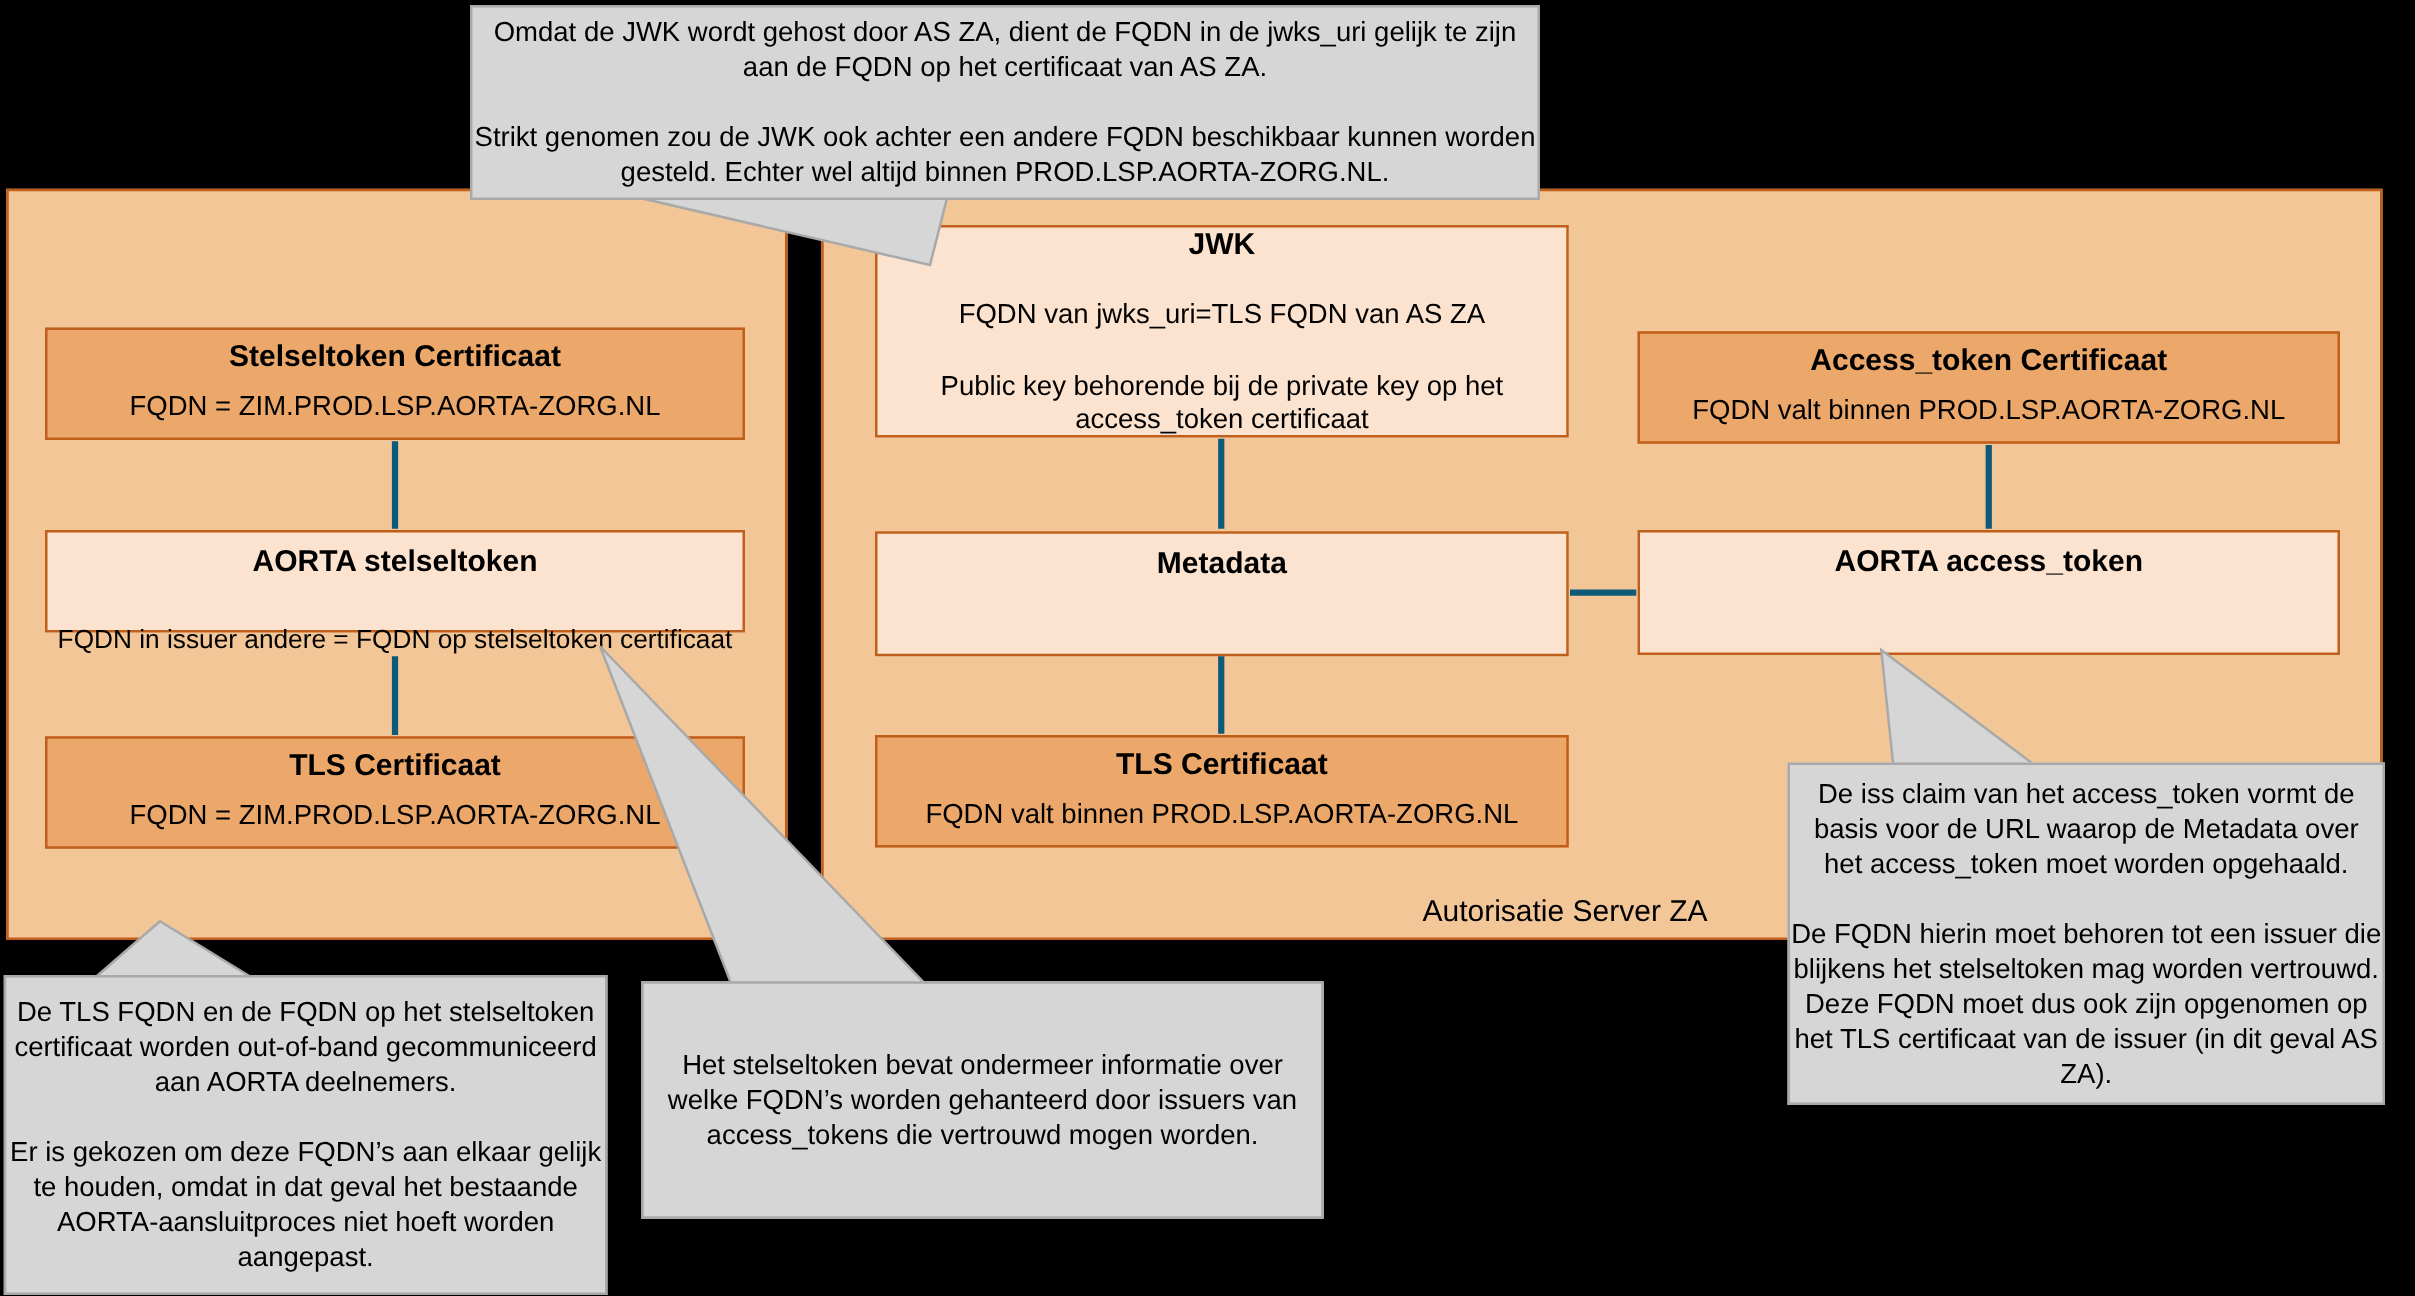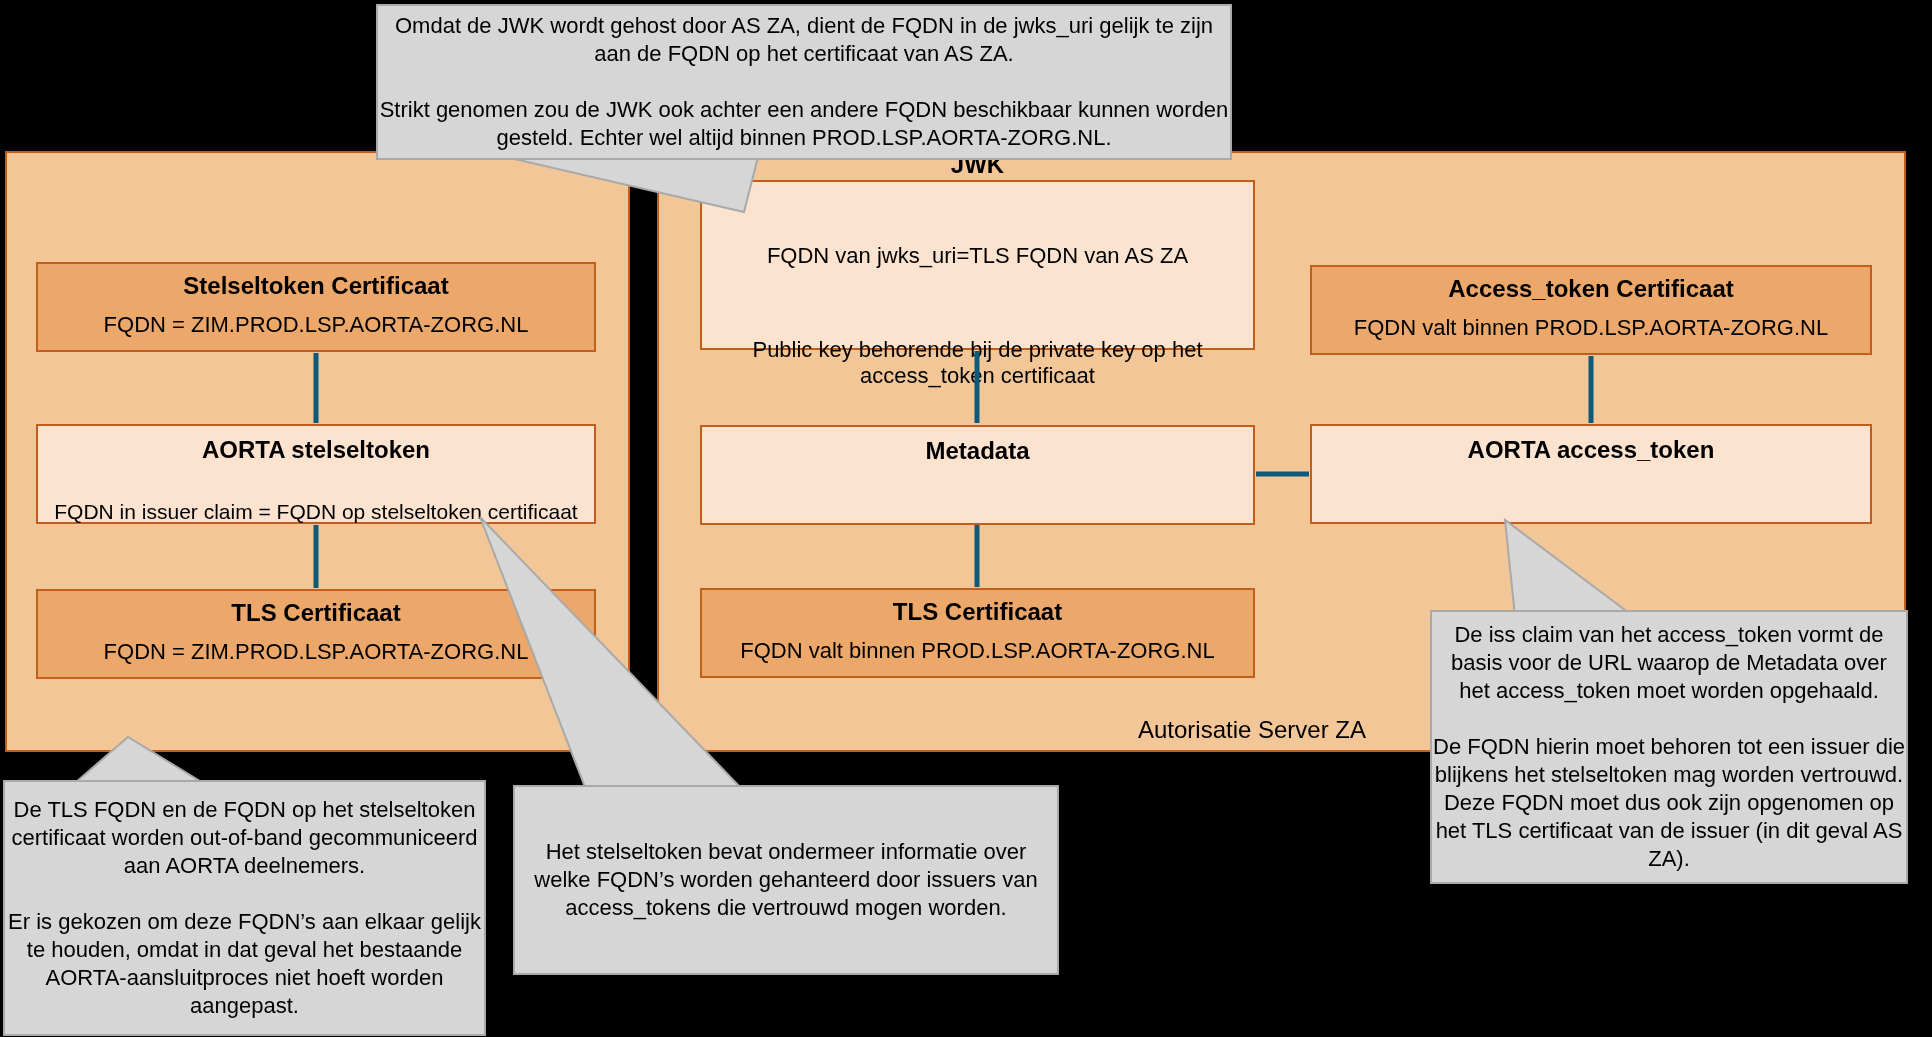--- a/index.html
+++ b/index.html
@@ -18,21 +18,21 @@
   .box{position:absolute;border:2px solid var(--box-border);display:flex;flex-direction:column;align-items:center;text-align:center;}
   .box.dark{background:var(--box-dark-fill);}
   .box.light{background:var(--box-light-fill);}
   .box .title{font-weight:bold;font-size:24px;white-space:nowrap;}
   .box .line{font-size:22px;white-space:nowrap;}
   .box .line.tight{font-size:21px;}
   .box .line.wrap{white-space:normal;font-size:22px;line-height:1.18;max-width:520px;}
   .box.spread{justify-content:space-between;padding:8px 0 12px;}
   .box.spread.tall{padding:10px 0 14px;}
   .box.toponly{justify-content:flex-start;padding-top:10px;}
-  .box.jwk{justify-content:center;padding-top:10px;gap:36px;}
+  .box.jwk{justify-content:flex-end;padding-top:10px;}
   .box.jwk .l1{margin-top:28px;}
   .box.jwk .l2{margin-top:32px;}
 
   svg#overlay{position:absolute;left:0;top:0;pointer-events:none;}
   .connector{stroke:var(--connector);stroke-width:5;}
   .tail{fill:var(--callout-fill);stroke:var(--callout-border);stroke-width:2;}
 
   .callout{position:absolute;background:var(--callout-fill);border:2px solid var(--callout-border);
            display:flex;flex-direction:column;justify-content:center;text-align:center;
            font-size:22px;line-height:1.28;padding:8px 1px;}
@@ -44,23 +44,23 @@
 <div id="stage">
 
   <div class="container" style="left:5px;top:151px;width:625px;height:601px;"></div>
   <div class="container" style="left:657px;top:151px;width:1249px;height:601px;"></div>
 
   <div class="box dark spread" style="left:36px;top:262px;width:560px;height:90px;">
     <div class="title">Stelseltoken Certificaat</div>
     <div class="line">FQDN = ZIM.PROD.LSP.AORTA-ZORG.NL</div>
   </div>
 
-  <div class="box light spread tall" style="left:36px;top:424px;width:560px;height:100px;gap:36px;">
+  <div class="box light spread tall" style="left:36px;top:424px;width:560px;height:82px;gap:36px;">
     <div class="title">AORTA stelseltoken</div>
-    <div class="line tight">FQDN in issuer claim = FQDN op stelseltoken certificaat</div>
+    <div class="line tight">FQDN in issuer andere = FQDN op stelseltoken certificaat</div>
   </div>
 
   <div class="box dark spread" style="left:36px;top:589px;width:560px;height:90px;">
     <div class="title">TLS Certificaat</div>
     <div class="line">FQDN = ZIM.PROD.LSP.AORTA-ZORG.NL</div>
   </div>
 
   <div class="box light jwk" style="left:700px;top:180px;width:555px;height:170px;">
     <div class="title">JWK</div>
     <div class="line l1">FQDN van jwks_uri=TLS FQDN van AS ZA</div>

